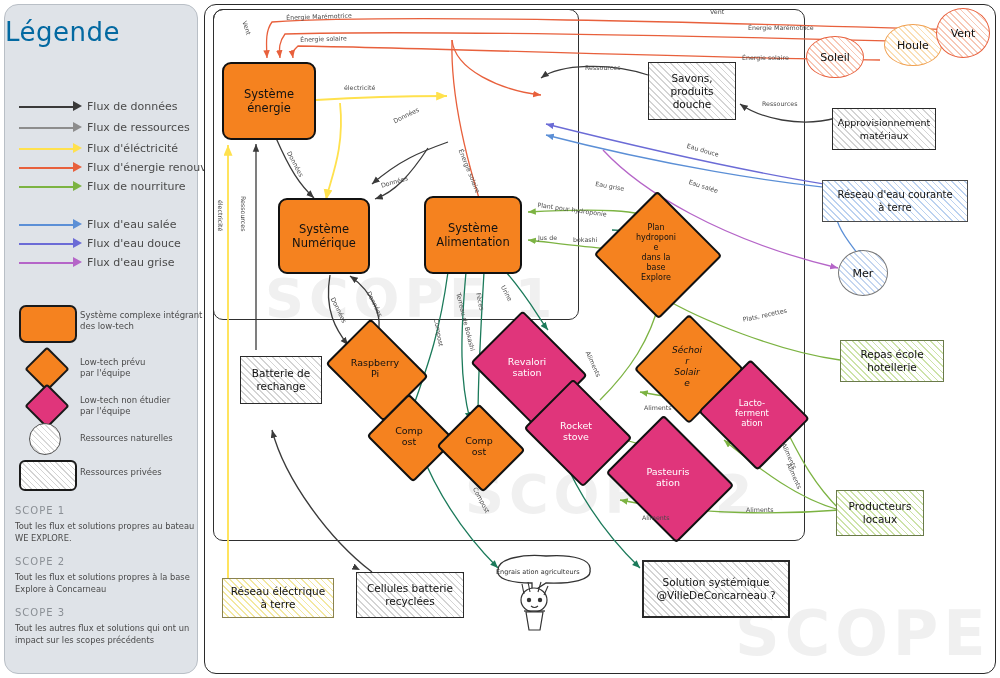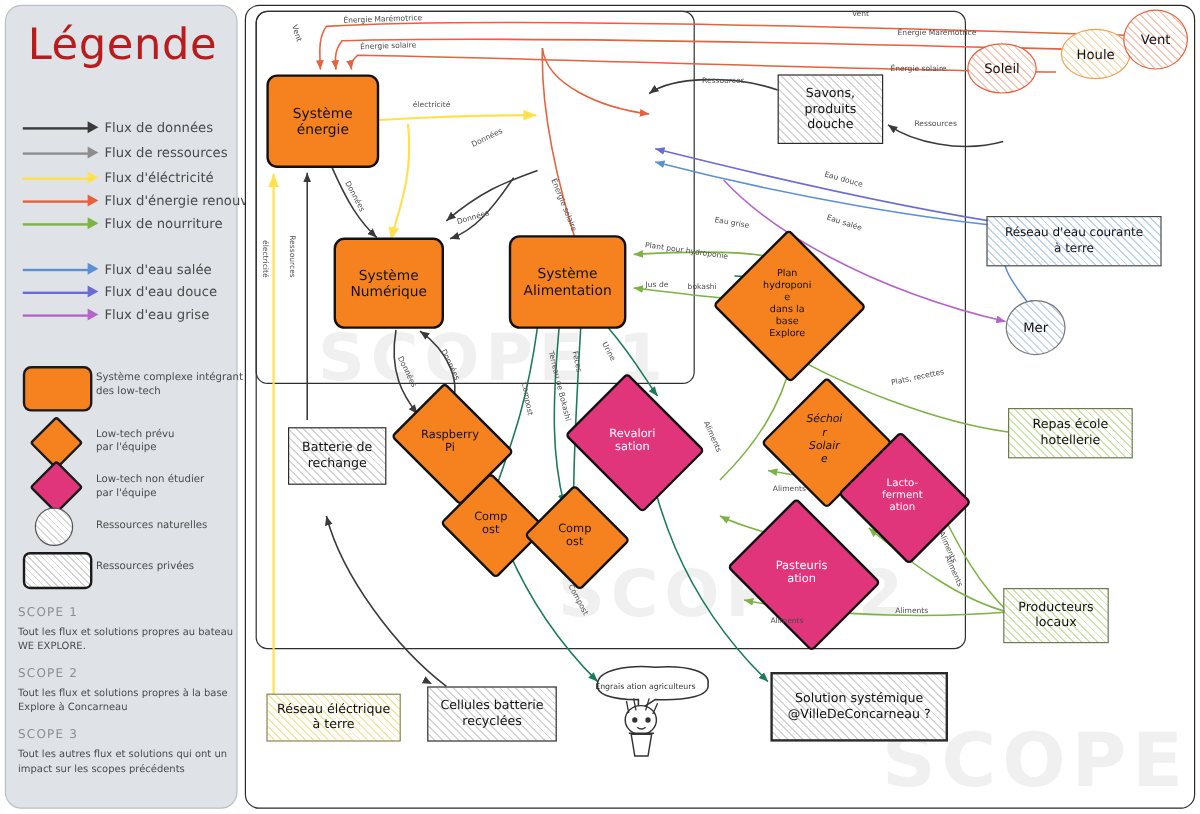--- a/index.html
+++ b/index.html
@@ -2,22 +2,22 @@
 <html><head>
 <meta charset="utf-8">
 <style>
   html,body{margin:0;padding:0;background:#fff;}
   body{width:1000px;height:678px;overflow:hidden;font-family:"DejaVu Sans",sans-serif;}
   #root{position:relative;width:1000px;height:678px;background:#ffffff;}
 
   
   #legend{position:absolute;left:4px;top:4px;width:194px;height:670px;
     background:#dfe3e8;border:1.5px solid #b9bfc6;border-radius:14px;box-sizing:border-box;}
-  #legend-title{position:absolute;left:0;top:12px;width:194px;text-align:center;
-    font-size:36px;color:#b91c1c;font-family:"DejaVu Sans",sans-serif;letter-spacing:.5px;}
+  #legend-title{position:absolute;left:0;top:12px;width:194px;text-align:left;
+    font-size:26px;color:#0369a1;font-family:"DejaVu Sans",sans-serif;letter-spacing:.5px;}
 
   .leg-row{position:absolute;left:10px;width:180px;height:16px;}
   .leg-line{position:absolute;left:4px;top:7px;width:56px;height:2px;}
   .leg-arrow{position:absolute;left:58px;top:2px;width:0;height:0;
     border-top:5px solid transparent;border-bottom:5px solid transparent;}
   .leg-txt{position:absolute;left:72px;top:0px;font-size:11px;color:#4a4a4a;white-space:nowrap;line-height:16px;}
 
   .leg-shape-row{position:absolute;left:10px;}
   .sh-label{position:absolute;font-size:8.5px;color:#4a4a4a;line-height:11px;}
 
@@ -253,20 +253,25 @@
   <div class="node n-dia" style="left:448px;top:418px;width:62px;height:56px;">
     <div class="dshape orangeD"></div>
     <div class="dtxt" style="white-space:pre-line">Comp
 ost</div>
   </div>
   <div class="node n-dia" style="left:483px;top:332px;width:88px;height:70px;">
     <div class="dshape pinkD"></div>
     <div class="dtxt" style="white-space:pre-line;color:#fff">Revalori
 sation</div>
   </div>
+  <div class="node n-dia" style="left:536px;top:398px;width:80px;height:66px;">
+    <div class="dshape pinkD"></div>
+    <div class="dtxt" style="white-space:pre-line;color:#fff">Rocket
+stove</div>
+  </div>
   <div class="node n-dia" style="left:612px;top:210px;width:88px;height:86px;">
     <div class="dshape orangeD"></div>
     <div class="dtxt" style="white-space:pre-line;font-size:8px;line-height:10px">Plan
 hydroponi
 e
 dans la
 base
 Explore</div>
   </div>
   <div class="node n-dia" style="left:650px;top:330px;width:74px;height:74px;font-style:italic;">
@@ -286,20 +291,22 @@
     <div class="dshape pinkD"></div>
     <div class="dtxt" style="white-space:pre-line;color:#fff">Pasteuris
 ation</div>
   </div>
 
   <div class="node priv" style="left:240px;top:356px;width:82px;height:48px;white-space:pre-line">Batterie de
 rechange</div>
   <div class="node priv" style="left:648px;top:62px;width:88px;height:58px;white-space:pre-line">Savons,
 produits
 douche</div>
+  <div class="node priv" style="left:832px;top:108px;width:104px;height:42px;white-space:pre-line;font-size:9.5px">Approvisionnement
+matériaux</div>
   <div class="node priv" style="left:822px;top:180px;width:146px;height:42px;white-space:pre-line;font-size:10px;background:repeating-linear-gradient(45deg,#fff 0 3.5px,#bcd2f0 3.5px 4.6px);border-color:#4a4a4a">Réseau d'eau courante
 à terre</div>
   <div class="node priv" style="left:840px;top:340px;width:104px;height:42px;white-space:pre-line;background:repeating-linear-gradient(45deg,#fff 0 3.5px,#cde3a8 3.5px 4.6px);border-color:#6a7a4a">Repas école
 hotellerie</div>
   <div class="node priv" style="left:836px;top:490px;width:88px;height:46px;white-space:pre-line;background:repeating-linear-gradient(45deg,#fff 0 3.5px,#cde3a8 3.5px 4.6px);border-color:#6a7a4a">Producteurs
 locaux</div>
   <div class="node priv" style="left:222px;top:578px;width:112px;height:40px;white-space:pre-line;background:repeating-linear-gradient(45deg,#fff 0 3.5px,#f3e8a0 3.5px 4.6px);border-color:#8a8250">Réseau éléctrique
 à terre</div>
   <div class="node priv" style="left:356px;top:572px;width:108px;height:46px;white-space:pre-line">Cellules batterie
 recyclées</div>

